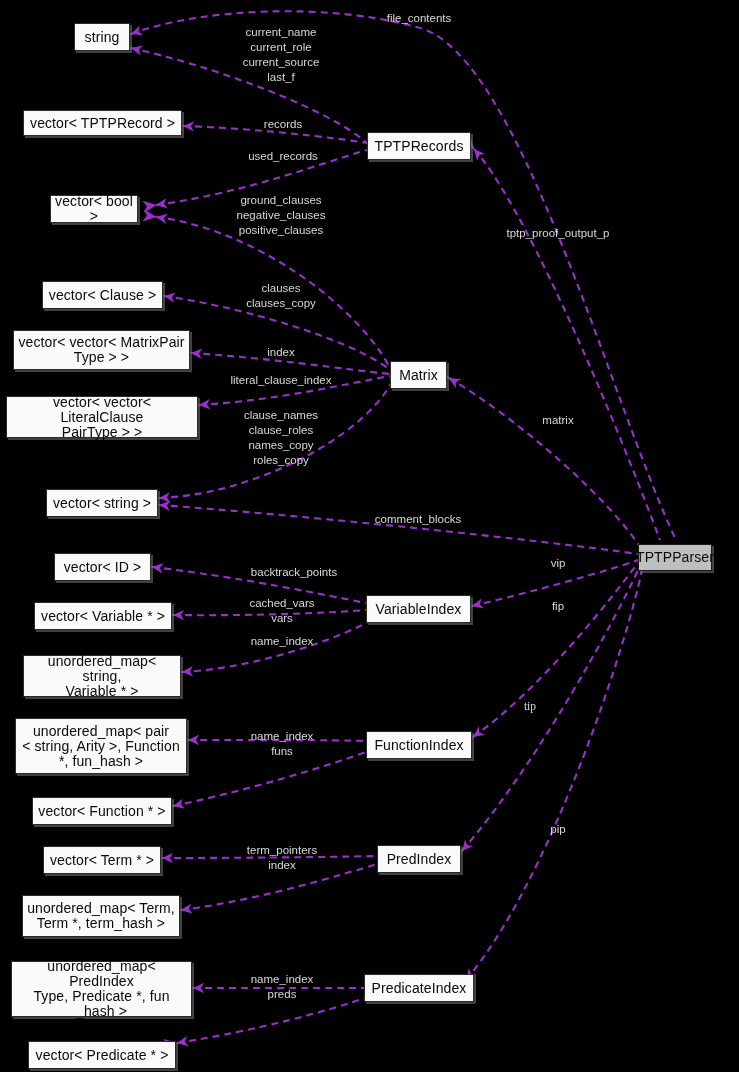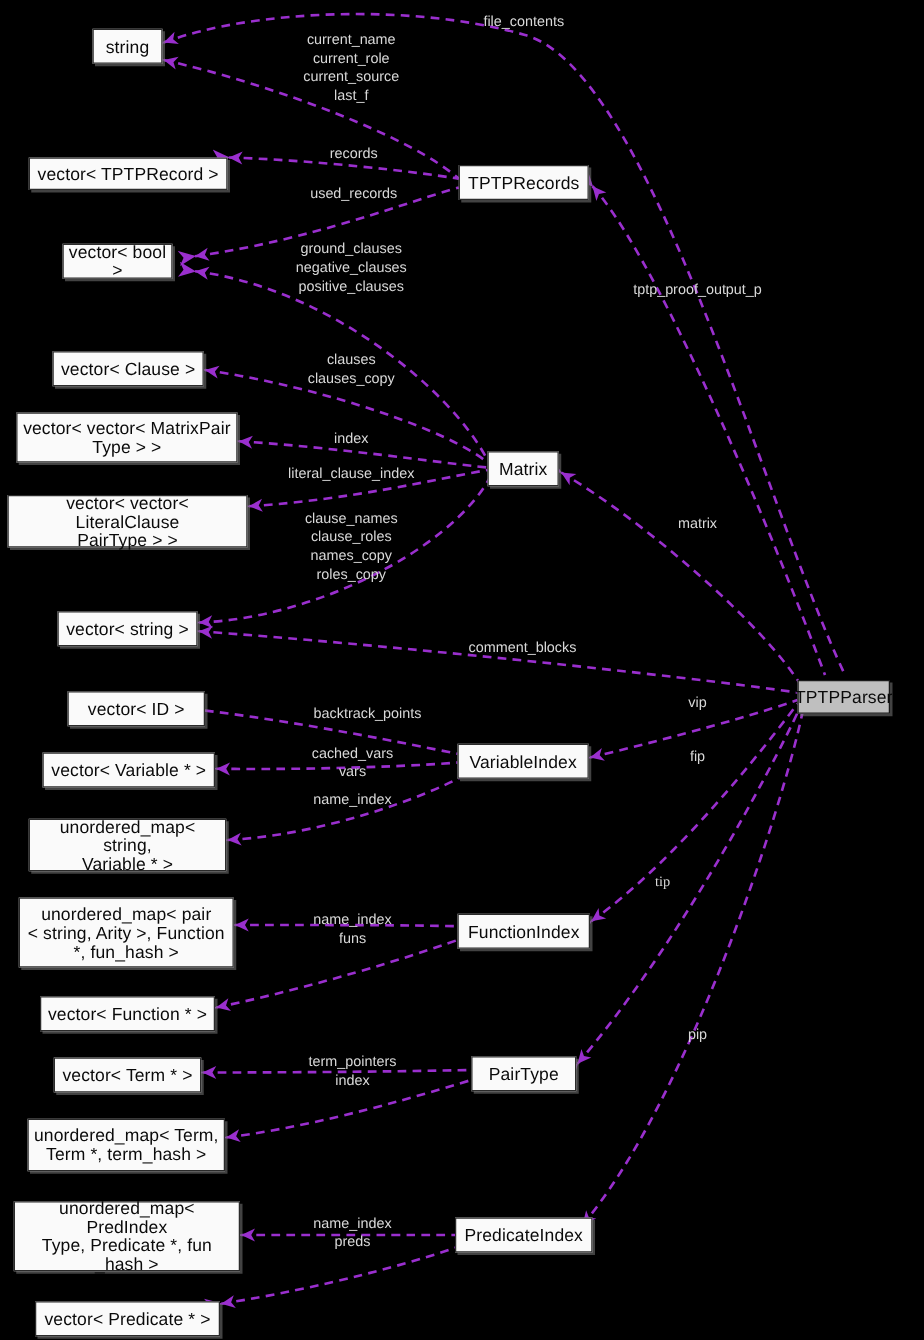--- a/index.html
+++ b/index.html
@@ -114,48 +114,48 @@
         <path d="M0,0 L-11,-5.2 L-8,0 L-11,5.2 Z" fill="#9a2fce" transform="translate(462,851) rotate(130.19780842597524)"></path>
         <path d="M0,0 L-11,-5.2 L-8,0 L-11,5.2 Z" fill="#9a2fce" transform="translate(193,988) rotate(180)"></path>
         <path d="M0,0 L-11,-5.2 L-8,0 L-11,5.2 Z" fill="#9a2fce" transform="translate(177,1043) rotate(170.87374897665845)"></path>
         <path d="M0,0 L-11,-5.2 L-8,0 L-11,5.2 Z" fill="#9a2fce" transform="translate(466,980) rotate(129.15300636872544)"></path>
         <path d="M0,0 L-11,-5.2 L-8,0 L-11,5.2 Z" fill="#9a2fce" transform="translate(474,149) rotate(-130.1245244153915)"></path>
         <path d="M0,0 L-11,-5.2 L-8,0 L-11,5.2 Z" fill="#9a2fce" transform="translate(449,378) rotate(-148.8288295198302)"></path>
       </g>
   </svg>
   <div id="nodes-layer">
       <div class="node-box" style="left: 74px; top: 23px; width: 56px; height: 28px;">string</div>
-      <div class="node-box" style="left: 23px; top: 126px; width: 159px; height: 24px;">vector&lt; TPTPRecord &gt;</div>
+      <div class="node-box" style="left: 23px; top: 110px; width: 159px; height: 24px;">vector&lt; TPTPRecord &gt;</div>
       <div class="node-box" style="left: 50px; top: 195px; width: 88px; height: 28px;">vector&lt; bool &gt;</div>
       <div class="node-box" style="left: 42px; top: 281px; width: 121px; height: 28px;">vector&lt; Clause &gt;</div>
       <div class="node-box" style="left: 13px; top: 330px; width: 177px; height: 40px;">vector&lt; vector&lt; MatrixPair
 Type &gt; &gt;</div>
       <div class="node-box" style="left: 6px; top: 396px; width: 192px; height: 42px;">vector&lt; vector&lt; LiteralClause
 PairType &gt; &gt;</div>
       <div class="node-box" style="left: 46px; top: 489px; width: 112px; height: 28px;">vector&lt; string &gt;</div>
-      <div class="node-box" style="left: 54px; top: 553px; width: 110px; height: 28px;">vector&lt; ID &gt;</div>
+      <div class="node-box" style="left: 54px; top: 553px; width: 97px; height: 28px;">vector&lt; ID &gt;</div>
       <div class="node-box" style="left: 34px; top: 602px; width: 138px; height: 28px;">vector&lt; Variable * &gt;</div>
       <div class="node-box" style="left: 23px; top: 655px; width: 158px; height: 42px;">unordered_map&lt; string,
 Variable * &gt;</div>
       <div class="node-box" style="left: 15px; top: 718px; width: 172px; height: 56px;">unordered_map&lt; pair
 &lt; string, Arity &gt;, Function
 *, fun_hash &gt;</div>
       <div class="node-box" style="left: 32px; top: 797px; width: 140px; height: 28px;">vector&lt; Function * &gt;</div>
       <div class="node-box" style="left: 43px; top: 846px; width: 118px; height: 28px;">vector&lt; Term * &gt;</div>
       <div class="node-box" style="left: 22px; top: 895px; width: 158px; height: 42px;">unordered_map&lt; Term,
 Term *, term_hash &gt;</div>
       <div class="node-box" style="left: 11px; top: 961px; width: 181px; height: 56px;">unordered_map&lt; PredIndex
 Type, Predicate *, fun
 _hash &gt;</div>
       <div class="node-box" style="left: 28px; top: 1041px; width: 148px; height: 28px;">vector&lt; Predicate * &gt;</div>
       <div class="node-box" style="left: 367px; top: 132px; width: 104px; height: 28px;">TPTPRecords</div>
       <div class="node-box" style="left: 390px; top: 361px; width: 57px; height: 28px;">Matrix</div>
       <div class="node-box" style="left: 366px; top: 595px; width: 105px; height: 28px;">VariableIndex</div>
       <div class="node-box" style="left: 366px; top: 731px; width: 106px; height: 28px;">FunctionIndex</div>
-      <div class="node-box" style="left: 377px; top: 845px; width: 84px; height: 28px;">PairType</div>
+      <div class="node-box" style="left: 377px; top: 845px; width: 84px; height: 28px;">PredIndex</div>
       <div class="node-box" style="left: 364px; top: 974px; width: 110px; height: 28px;">PredicateIndex</div>
       <div class="node-box highlight" style="left: 638px; top: 544px; width: 74px; height: 27px;">TPTPParser</div>
     </div>
   <div id="labels-layer">
       <div class="edge-label" style="left: 419px; top: 18px;">file_contents</div>
       <div class="edge-label" style="left: 281px; top: 55px;">current_name
 current_role
 current_source
 last_f</div>
       <div class="edge-label" style="left: 283px; top: 124px;">records</div>

